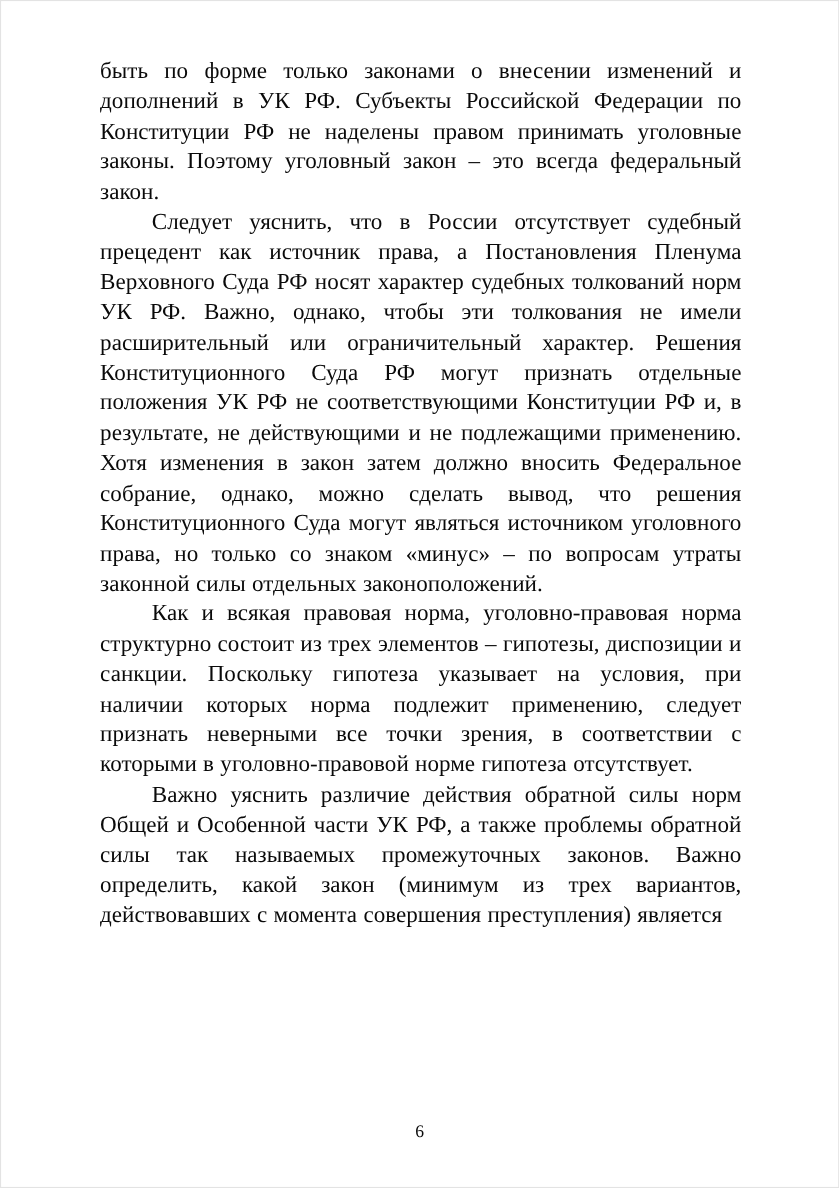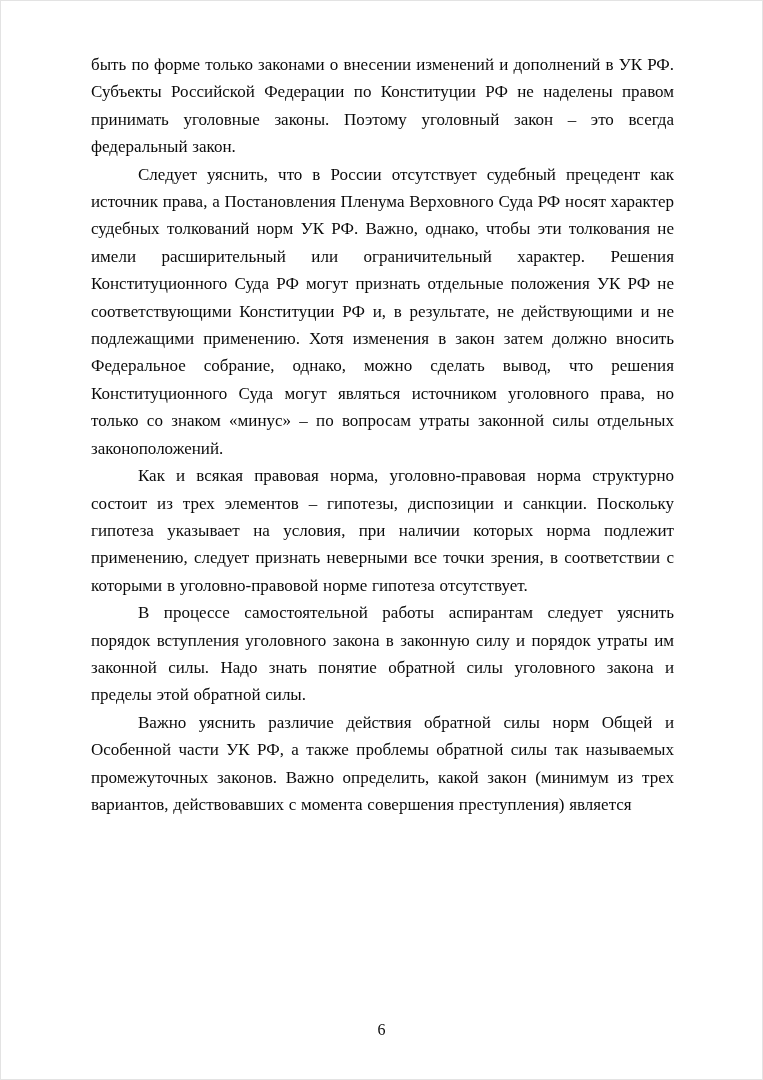--- a/index.html
+++ b/index.html
@@ -23,21 +23,21 @@
     border: 1px solid #e3e3e3;
     padding: 50px 88px 0 90px;
     overflow: hidden;
   }
 
   .text-block {
     width: 100%;
   }
 
   .para {
-    font-size: 17px;
+    font-size: 21px;
     line-height: 27.4px;
     text-align: justify;
     text-indent: 47px;
     color: #0a0a0a;
     word-spacing: 0.5px;
   }
 
   .para.no-indent {
     text-indent: 0;
   }
@@ -53,17 +53,16 @@
   }
 </style>
 </head>
 <body>
 
 <div class="page">
   <div class="text-block">
     <p class="para no-indent">быть по форме только законами о внесении изменений и дополнений в УК РФ. Субъекты Российской Федерации по Конституции РФ не наделены правом принимать уголовные законы. Поэтому уголовный закон – это всегда федеральный закон.</p>
     <p class="para">Следует уяснить, что в России отсутствует судебный прецедент как источник права, а Постановления Пленума Верховного Суда РФ носят характер судебных толкований норм УК РФ. Важно, однако, чтобы эти толкования не имели расширительный или ограничительный характер. Решения Конституционного Суда РФ могут признать отдельные положения УК РФ не соответствующими Конституции РФ и, в результате, не действующими и не подлежащими применению. Хотя изменения в закон затем должно вносить Федеральное собрание, однако, можно сделать вывод, что решения Конституционного Суда могут являться источником уголовного права, но только со знаком «минус» – по вопросам утраты законной силы отдельных законоположений.</p>
     <p class="para">Как и всякая правовая норма, уголовно-правовая норма структурно состоит из трех элементов – гипотезы, диспозиции и санкции. Поскольку гипотеза указывает на условия, при наличии которых норма подлежит применению, следует признать неверными все точки зрения, в соответствии с которыми в уголовно-правовой норме гипотеза отсутствует.</p>
-    <p class="para">В процессе самостоятельной работы аспирантам следует уяснить порядок вступления уголовного закона в законную силу и порядок утраты им законной силы. Надо знать понятие обратной силы уголовного закона и пределы этой обратной силы.</p>
     <p class="para">Важно уяснить различие действия обратной силы норм Общей и Особенной части УК РФ, а также проблемы обратной силы так называемых промежуточных законов. Важно определить, какой закон (минимум из трех вариантов, действовавших с момента совершения преступления) является</p>
   </div>
   <div class="page-number">6</div>
 </div>
 
 </body></html>

